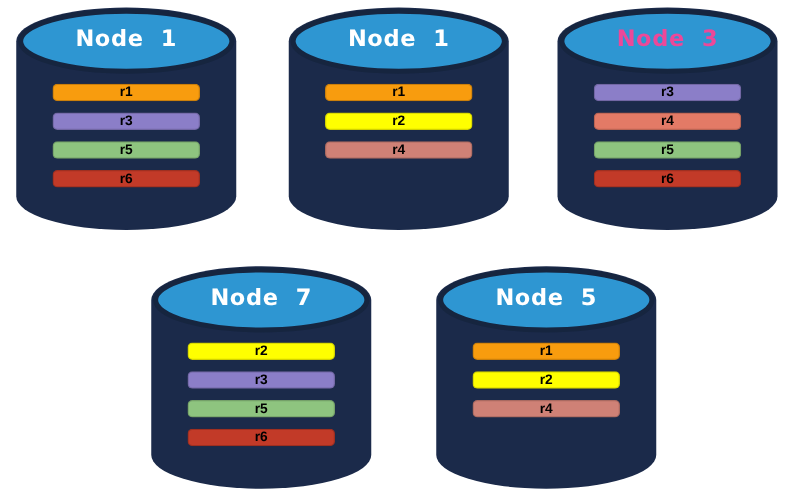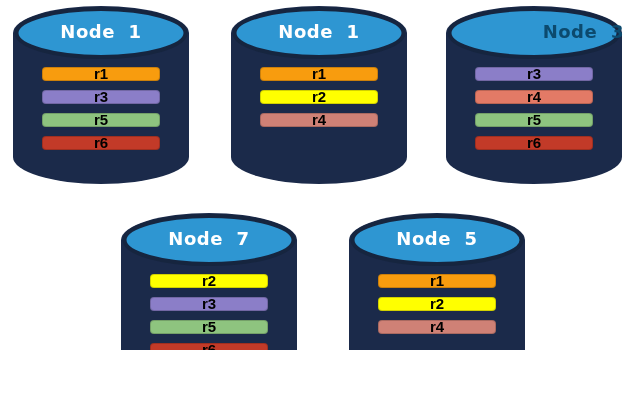--- a/index.html
+++ b/index.html
@@ -53,29 +53,29 @@
     border-radius: 4px;
     border: 1px solid rgba(0,0,0,0.18);
     box-sizing: border-box;
     display: flex;
     align-items: center;
     justify-content: center;
   }
   .bar span {
     font-family: "Liberation Sans", sans-serif;
     font-weight: bold;
-    font-size: 15px;
+    font-size: 11px;
     line-height: 12px;
     user-select: none;
   }
 </style>
 </head>
 <body>
 
-<div id="canvas" style="width: 638px; height: 350px; background: rgb(255, 255, 255);">
+<div id="canvas" style="width: 638px; height: 402px; background: rgb(255, 255, 255);">
     <div class="node" style="left: 11px; top: 5px;">
     <svg class="cyl" viewBox="0 0 180 182" aria-hidden="true">
       <path class="cyl-body" d="M 2 28 L 2 152 A 88 27 0 0 0 178 152 L 178 28 A 88 27 0 0 0 2 28 Z" fill="#1B2A4A"></path>
       <ellipse class="cyl-top" cx="90" cy="28" rx="84.5" ry="24" stroke-width="4" fill="#2E96D2" stroke="#16253F"></ellipse>
     </svg>
     <div class="node-title" style="color: rgb(255, 255, 255);">Node 1</div>
     <div class="bars">
         <div class="bar" style="background: rgb(248, 156, 14);">
           <span style="color: rgb(0, 0, 0);">r1</span>
         </div>
@@ -106,21 +106,21 @@
         <div class="bar" style="background: rgb(207, 129, 118);">
           <span style="color: rgb(0, 0, 0);">r4</span>
         </div>
       </div>
   </div>
     <div class="node" style="left: 444px; top: 5px;">
     <svg class="cyl" viewBox="0 0 180 182" aria-hidden="true">
       <path class="cyl-body" d="M 2 28 L 2 152 A 88 27 0 0 0 178 152 L 178 28 A 88 27 0 0 0 2 28 Z" fill="#1B2A4A"></path>
       <ellipse class="cyl-top" cx="90" cy="28" rx="84.5" ry="24" stroke-width="4" fill="#2E96D2" stroke="#16253F"></ellipse>
     </svg>
-    <div class="node-title" style="color: #0c4a6e; text-align: right;">Node 3</div>
+    <div class="node-title" style="color: #ec4899;">Node 3</div>
     <div class="bars">
         <div class="bar" style="background: rgb(139, 126, 200);">
           <span style="color: rgb(0, 0, 0);">r3</span>
         </div>
         <div class="bar" style="background: rgb(227, 122, 102);">
           <span style="color: rgb(0, 0, 0);">r4</span>
         </div>
         <div class="bar" style="background: rgb(142, 196, 127);">
           <span style="color: rgb(0, 0, 0);">r5</span>
         </div>

